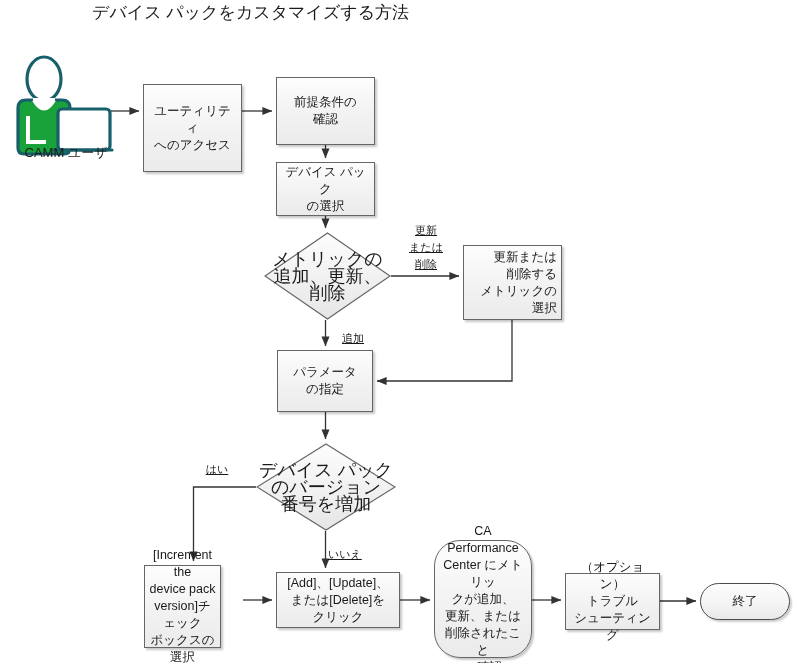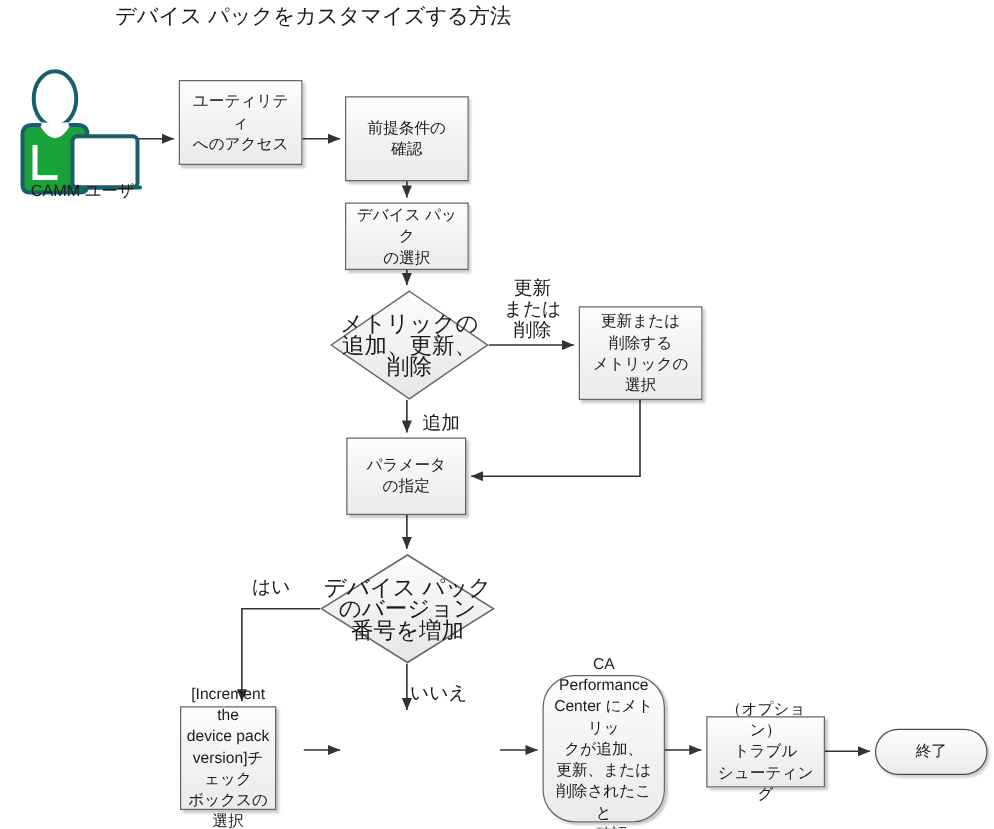--- a/index.html
+++ b/index.html
@@ -80,25 +80,26 @@
     z-index: 2;
     text-align: center;
     font-size: 18px;
     line-height: 17px;
     color: #1a1a1a;
     width: 100%;
   }
   
   .edge-label {
     position: absolute;
-    font-size: 15px;
+    font-size: 11px;
     line-height: 17px;
     color: #1a1a1a;
     text-align: center;
     white-space: nowrap;
+    text-decoration: underline;
   }
   
   .actor {
     position: absolute;
     left: 8px;
     top: 52px;
     width: 110px;
     height: 105px;
   }
   .actor-caption {
@@ -169,21 +170,21 @@
       <path d="M243 600 H272"></path>
 
       <path d="M400 600 H430"></path>
 
       <path d="M532 600 H561"></path>
 
       <path d="M660 601 H696"></path>
     </g>
   </svg>
 
-  <div class="node box" style="left:143px; top:64px; width:99px; height:68px;">
+  <div class="node box" style="left:143px; top:84px; width:99px; height:88px;">
     <span style="white-space:pre-line;">ユーティリティ
 へのアクセス</span>
   </div>
 
   <div class="node box" style="left:276px; top:77px; width:99px; height:68px;">
     <span style="white-space:pre-line;">前提条件の
 確認</span>
   </div>
 
   <div class="node box" style="left:276px; top:162px; width:99px; height:54px;">
@@ -200,21 +201,21 @@
         </linearGradient>
       </defs>
       <polygon points="63.5,1 126,44 63.5,87 1,44" fill="url(#dg1)" stroke="#666666" stroke-width="1.2"></polygon>
     </svg>
     <span class="dlabel" style="white-space:pre-line;">メトリックの
 追加、更新、
 削除</span>
   </div>
 
   <div class="node box" style="left:463px; top:245px; width:99px; height:75px;">
-    <span style="white-space:pre-line;">更新または
+    <span style="white-space:pre-line;text-align:right;">更新または
 削除する
 メトリックの選択</span>
   </div>
 
   <div class="node box" style="left:277px; top:350px; width:96px; height:62px;">
     <span style="white-space:pre-line;">パラメータ
 の指定</span>
   </div>
 
   <div class="diamond" style="left:256px; top:443px; width:140px; height:88px;">
@@ -232,20 +233,25 @@
 番号を増加</span>
   </div>
 
   <div class="node box" style="left:144px; top:565px; width:77px; height:83px;">
     <span style="white-space:pre-line;">[Increment the
 device pack
 version]チェック
 ボックスの選択</span>
   </div>
 
+  <div class="node box" style="left:276px; top:572px; width:124px; height:56px;">
+    <span style="white-space:pre-line;">[Add]、[Update]、
+または[Delete]を
+クリック</span>
+  </div>
 
   <div class="node box" style="left:434px; top:540px; width:98px; height:118px;border-radius:26px;">
     <span style="white-space:pre-line;">CA Performance
 Center にメトリッ
 クが追加、
 更新、または
 削除されたこと
 の確認</span>
   </div>
 

